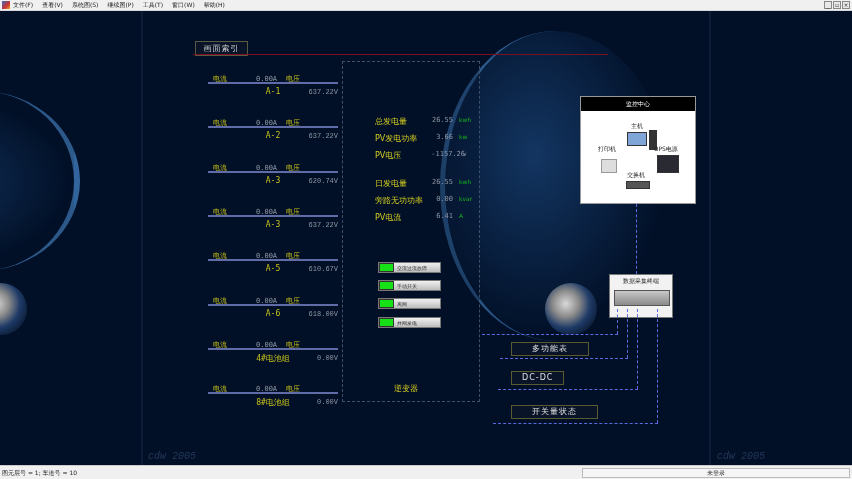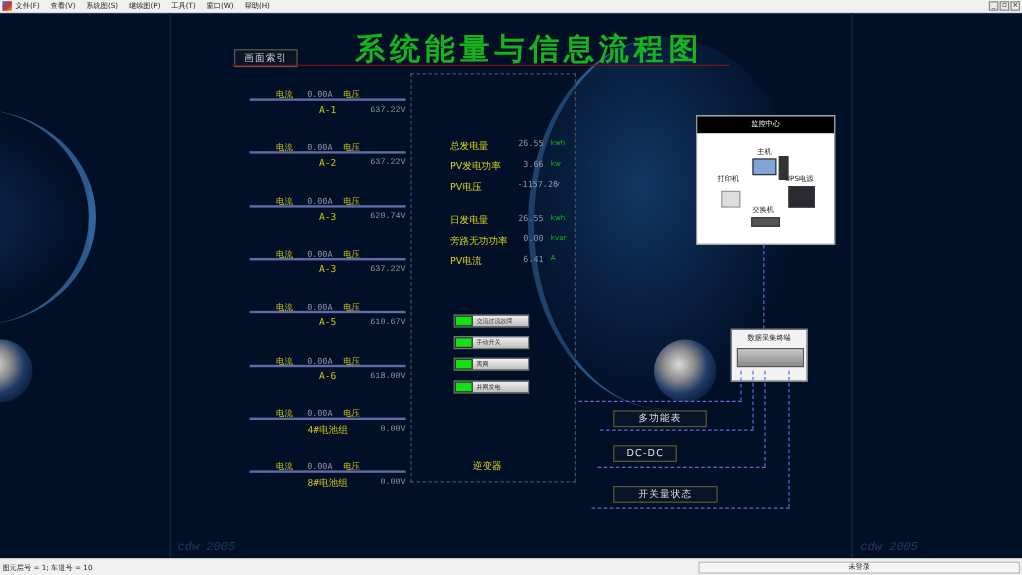--- a/index.html
+++ b/index.html
@@ -9,21 +9,21 @@
 .menubar .mi{margin-right:9px;white-space:nowrap}
 .winbtns{position:absolute;right:2px;top:1px;display:flex;gap:1px}
 .winbtns span{width:8px;height:8px;border:1px solid #888;background:#e8e8e8;font-size:6px;line-height:6px;text-align:center;color:#333}
 .canvas{position:absolute;left:0;top:11px;width:852px;height:454px;background:#021027;overflow:hidden}
 .vline{position:absolute;top:0;width:2px;height:454px;background:#0d1d38}
 .title-index{position:absolute;left:195px;top:30px;width:53px;height:15px;border:1px solid #5a5a44;background:#0a1428;color:#d8d8d8;font-size:8px;line-height:13px;text-align:center;font-family:"DejaVu Serif",serif;letter-spacing:1px}
 .main-title{position:absolute;left:296px;top:13px;font-size:25px;color:#17b21f;font-family:"DejaVu Serif",serif;letter-spacing:4px;font-weight:bold;white-space:nowrap}
 .redline{position:absolute;left:193px;top:43px;width:415px;height:1px;background:#7a1020}
 .feeder{position:absolute;left:208px;width:130px;font-size:7px;color:#c9c21a}
 .feeder .row{position:relative;height:10px;border-bottom:2px solid #5f6ca8}
-.feeder .lbl-i{position:absolute;left:22px;top:0}
+.feeder .lbl-i{position:absolute;left:5px;top:0}
 .feeder .val-i{position:absolute;left:48px;top:1px;color:#8d95a3;font-family:"DejaVu Sans Mono",monospace}
 .feeder .lbl-v{position:absolute;left:78px;top:0}
 .feeder .val-v{position:absolute;right:0;top:14px;color:#8d95a3;font-family:Liberation Mono, monospace}
 .feeder .name{text-align:center;margin-top:3px;font-size:8px;color:#c9c21a;font-family:"DejaVu Sans Mono",monospace}
 .inverter-box{position:absolute;left:342px;top:50px;width:138px;height:341px;border:1px dashed #3e5068;background:rgba(2,16,39,0.3)}
 .inv-row{position:absolute;left:359px;width:120px;font-size:8px;color:#d7cf20;height:12px}
 .inv-row .l{position:absolute;left:16px;top:0;white-space:nowrap}
 .inv-row .v{position:absolute;right:26px;top:0;color:#8d95a3;font-family:"DejaVu Sans Mono",monospace;font-size:7px}
 .inv-row .u{position:absolute;left:100px;top:0;color:#17b21f;font-size:6px}
 .sw{position:absolute;left:378px;width:63px;height:11px;border:1px solid #777;background:linear-gradient(#f0f0f0,#bdbdbd);display:flex;align-items:center}
@@ -71,21 +71,20 @@
   <div class="vline" style="left:141px"></div>
   <div class="vline" style="left:709px"></div>
   <div class="swoosh" style="left:-120px;top:80px;width:200px;height:180px;border-right:6px solid rgba(80,150,220,0.55);background:radial-gradient(ellipse at 20% 50%,rgba(40,100,170,0.45),rgba(2,16,39,0) 70%)"></div>
   <div class="globe" style="left:-25px;top:272px;width:52px;height:52px"></div>
   <div class="swoosh" style="left:440px;top:20px;width:230px;height:310px;border-left:5px solid rgba(80,150,220,0.5);background:radial-gradient(ellipse at 40% 40%,rgba(40,100,170,0.45),rgba(2,16,39,0) 70%)"></div>
   <div class="globe" style="left:545px;top:272px;width:52px;height:52px"></div>
   <div class="wm" style="left:148px;top:440px">cdw 2005</div>
   <div class="wm" style="left:717px;top:440px">cdw 2005</div>
 
   <div class="title-index">画面索引</div>
-  <div class="main-title">系统能量与信息流程图</div>
   <div class="redline"></div>
 
   <div class="feeder" style="top:63px">
     <div class="row">
         <span class="lbl-i">电流</span>
         <span class="val-i">0.00A</span>
         <span class="lbl-v">电压</span>
         <span class="val-v">637.22V</span>
       </div>
     <div class="name">A-1</div>

